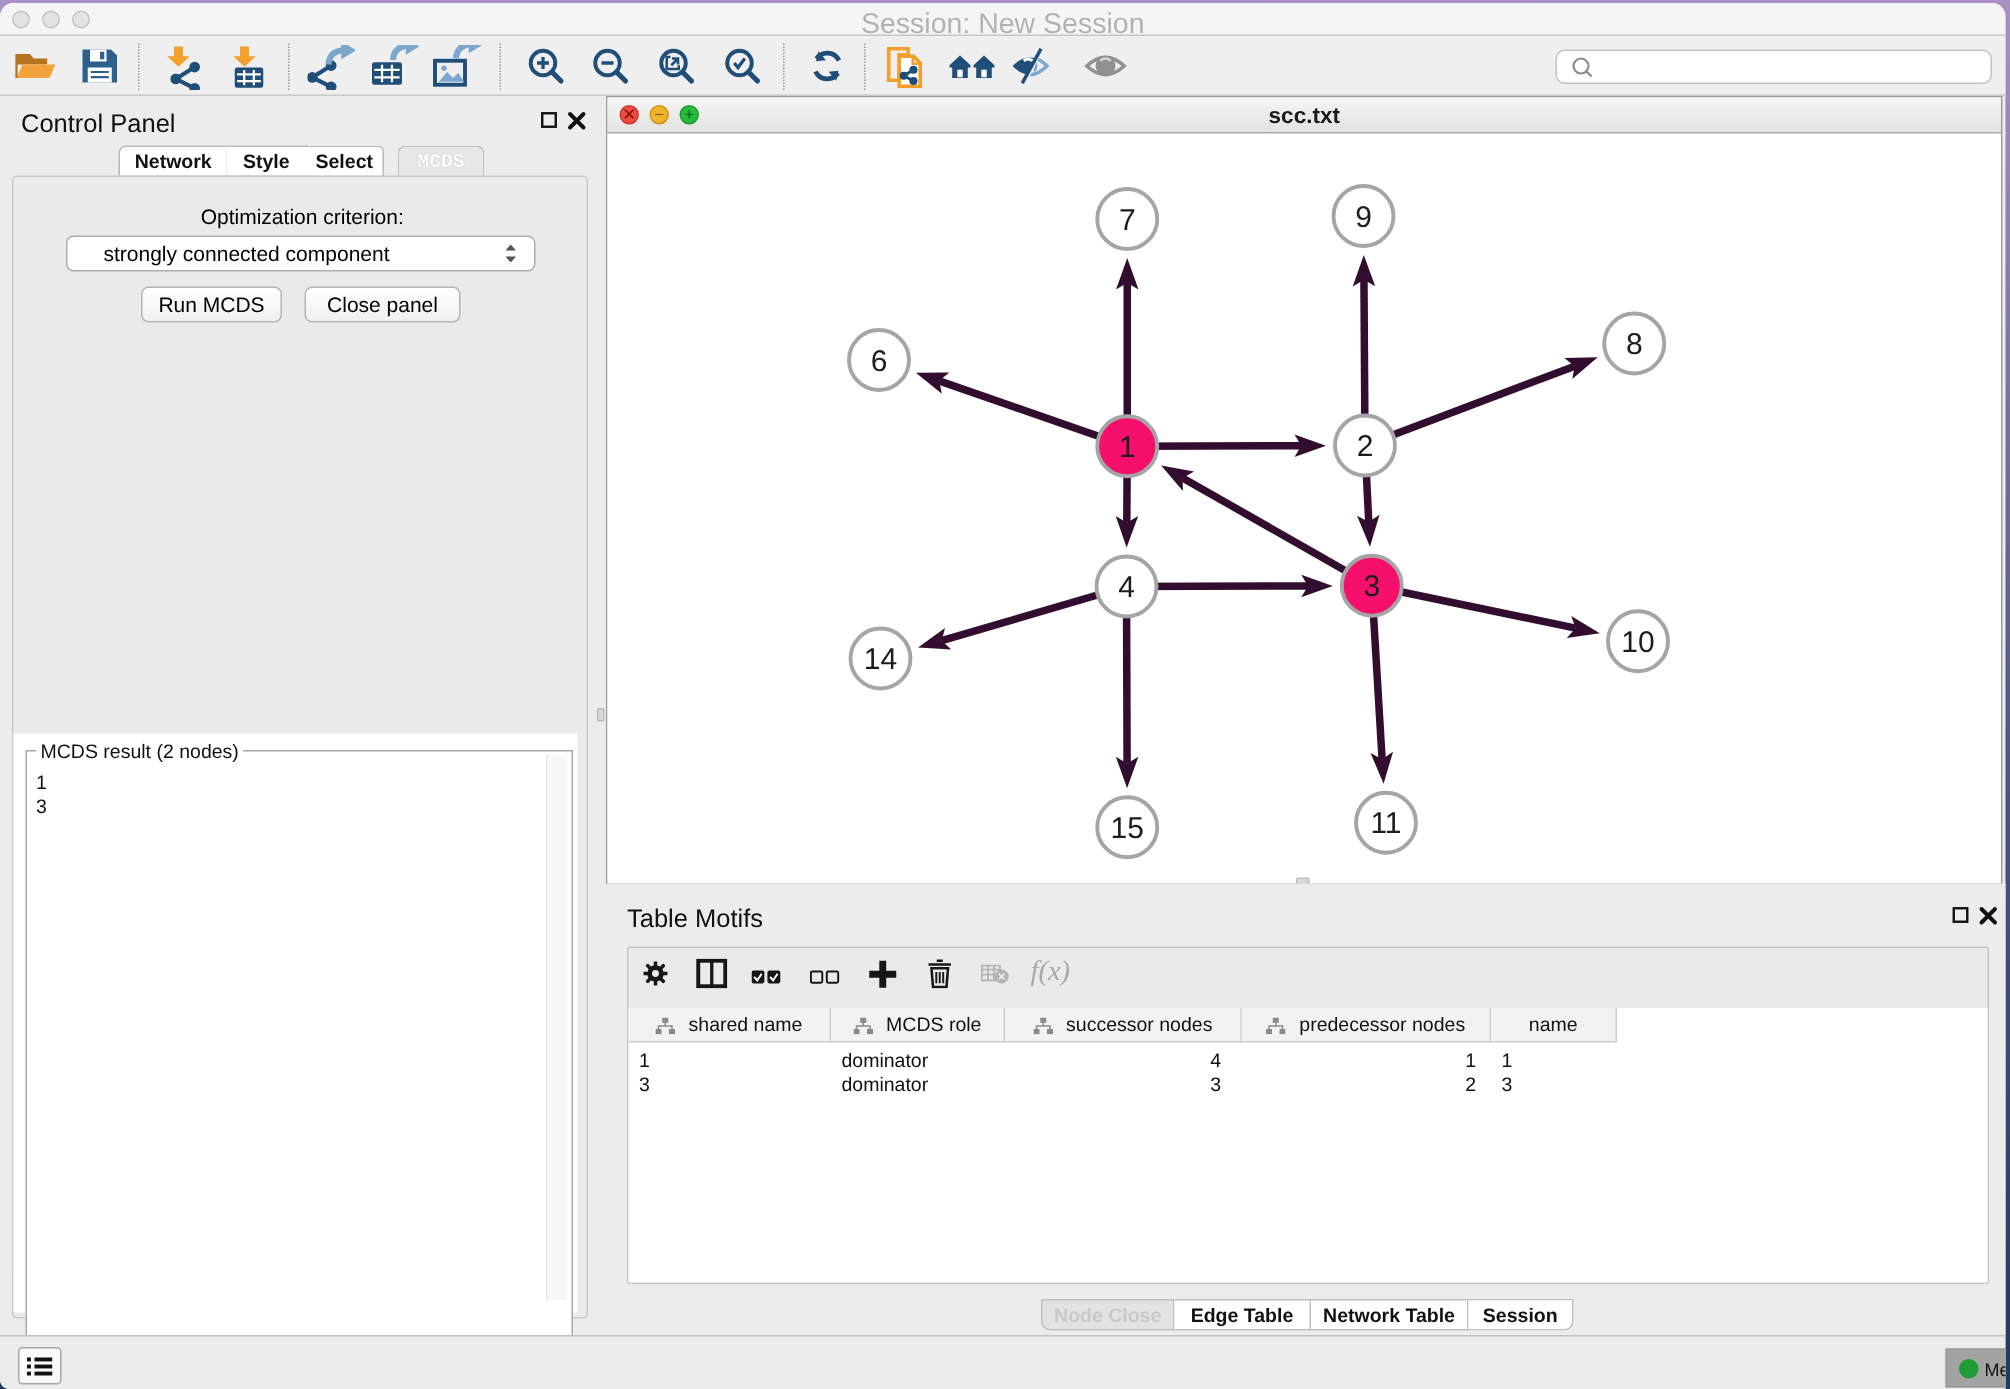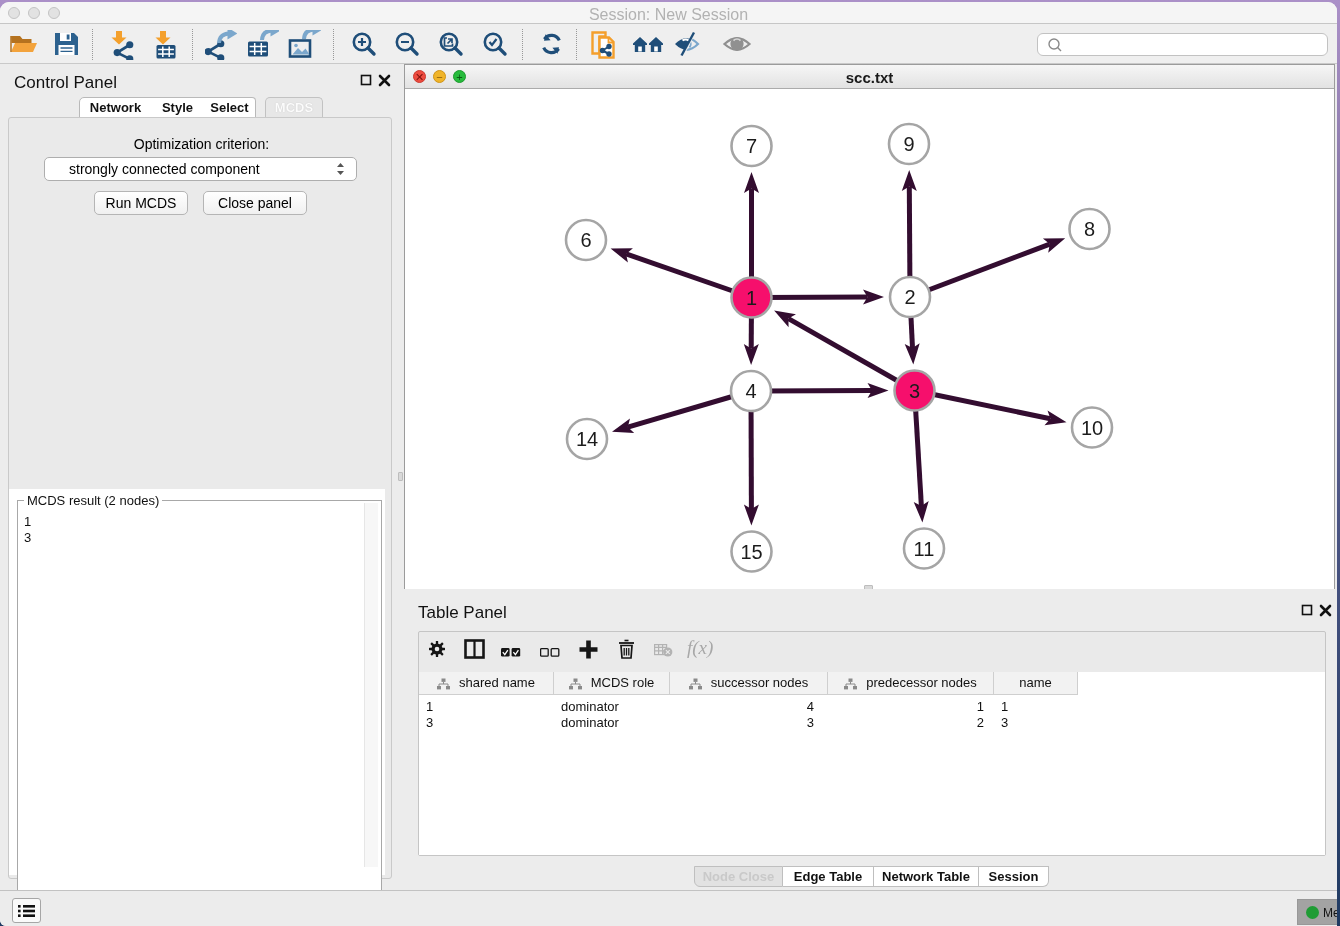--- a/index.html
+++ b/index.html
@@ -1,21 +1,21 @@
 <!DOCTYPE html>
 <html><head><meta charset="utf-8"><style>
 * { margin:0; padding:0; box-sizing:border-box; }
 html,body { width:1340px; height:926px; overflow:hidden; }
 body { font-family:"Liberation Sans", sans-serif; background:linear-gradient(#ab90c8 0%, #8a7aaa 20%, #4c5584 55%, #1f3a62 100%); position:relative; }
 .abs { position:absolute; }
 .win { position:absolute; left:0; top:2px; width:1337px; height:924px; background:#ececec; border-radius:9px 9px 0 6px; overflow:hidden; }
 
 .titlebar { position:absolute; left:0; top:0; width:100%; height:22px; box-sizing:content-box; height:21px; background:#f5f5f5; border-bottom:1px solid #c6c6c6; }
 .tl { position:absolute; top:5px; width:12px; height:12px; border-radius:50%; background:#e2e2e2; border:1px solid #c3c3c3; }
-.title { position:absolute; top:4px; width:100%; text-align:center; font-size:16px; color:#b2b2b2; }
+.title { position:absolute; top:4px; width:100%; text-align:center; font-size:19px; color:#b2b2b2; }
 
 .toolbar { position:absolute; left:0; top:22px; width:100%; height:40px; background:#efefef; border-bottom:1px solid #c9c9c9; }
 .tsep { position:absolute; top:5px; height:31px; width:0; border-left:1px dotted #989898; }
 .ticon { position:absolute; top:6px; }
 .search { position:absolute; left:1037px; top:9px; width:291px; height:23px; background:#fff; border:1px solid #c2c2c2; border-radius:6px; }
 
 .cpanel { position:absolute; left:0; top:62px; width:403px; height:826px; background:#ececec; }
 .phead { position:absolute; left:14px; top:9px; font-size:17px; color:#111; }
 .tabrow13 .tab { position:absolute; top:0; height:21px; background:#fff; border:1px solid #b9b9b9; font-weight:bold; font-size:13px; color:#111; text-align:center; line-height:19px; }
 .content { position:absolute; left:8px; top:53px; width:384px; height:762px; background:#eaeaea; border:1px solid #c9c9c9; border-radius:3px; }
@@ -189,21 +189,21 @@
     <svg width="12" height="12" style="position:absolute;left:360px;top:10px" viewBox="0 0 12 12">
         <rect x="1.5" y="1.5" width="9" height="9" fill="none" stroke="#111" stroke-width="1.6"></rect>
       </svg>
     <svg width="13" height="13" style="position:absolute;left:378px;top:10px" viewBox="0 0 13 13">
         <path d="M2,2 L11,11 M11,2 L2,11" stroke="#111" stroke-width="2.6" stroke-linecap="round"></path>
       </svg>
     <div class="tabrow13" style="position:absolute;left:0;top:33px;width:100%;height:21px">
       <div class="tab" style="left:79px;width:73px;border-radius:5px 0 0 0;">Network</div>
       <div class="tab" style="left:151px;width:54px;border-left:none;">Style</div>
       <div class="tab" style="left:204px;width:52px;border-left:none;border-radius:0 4px 0 0;">Select</div>
-      <div class="tab" style="left:265px;width:58px;background:#e7e7e7;color:#fcfcfc;border-color:#c2c2c2;border-bottom:1px solid #eaeaea;border-radius:5px 5px 0 0;text-shadow:0 0 1px #bbb;">MCDS</div>
+      <div class="tab" style="left:265px;width:58px;background:#e7e7e7;color:#fcfcfc;border-color:#c2c2c2;border-bottom:1px solid #eaeaea;border-radius:5px 5px 0 0;text-shadow:0 0 1px #bbb;font-family:Liberation Mono, monospace;">MCDS</div>
     </div>
     <div class="content"></div>
     <div class="optlabel">Optimization criterion:</div>
     <div class="dropdown">strongly connected component
       <svg width="11" height="16" style="position:absolute;right:10px;top:3px" viewBox="0 0 11 16">
           <path d="M2,6 L5.5,2 L9,6 Z M2,10 L5.5,14 L9,10 Z" fill="#555"></path>
         </svg>
     </div>
     <div class="btn" style="left:94px;width:94px;">Run MCDS</div>
     <div class="btn" style="left:203px;width:104px;">Close panel</div>
@@ -275,21 +275,21 @@
       <div class="tlc" style="left:28px;background:#f0b429;border:1px solid #cf9417;color:#8a5d07;">−</div>
       <div class="tlc" style="left:48px;background:#27bb3c;border:1px solid #1d9a2f;color:#0a5c14;">+</div>
       <div class="nettitle">scc.txt</div>
     </div>
     </div>
 
   <div class="abs" style="left:398px;top:470px;width:5px;height:9px;background:#d9d9d9;border:1px solid #bdbdbd;border-radius:1px;"></div>
   <div class="abs" style="left:864px;top:583px;width:9px;height:5px;background:#d9d9d9;border:1px solid #bdbdbd;border-radius:1px;"></div>
 
   <div class="tpanel">
-    <div class="phead" style="top:14px">Table Panel</div>
+    <div class="phead" style="top:14px">Table Motifs</div>
     <svg width="12" height="12" style="position:absolute;left:897px;top:15px" viewBox="0 0 12 12">
         <rect x="1.5" y="1.5" width="9" height="9" fill="none" stroke="#111" stroke-width="1.6"></rect>
       </svg>
     <svg width="13" height="13" style="position:absolute;left:915px;top:15px" viewBox="0 0 13 13">
         <path d="M2,2 L11,11 M11,2 L2,11" stroke="#111" stroke-width="2.6" stroke-linecap="round"></path>
       </svg>
     <div class="tcontainer">
       <div style="position:absolute;left:10px;top:9px"><svg width="16" height="16" viewBox="0 0 18 18">
             <g fill="#161616">
               <circle cx="9" cy="9" r="6.2"></circle>

